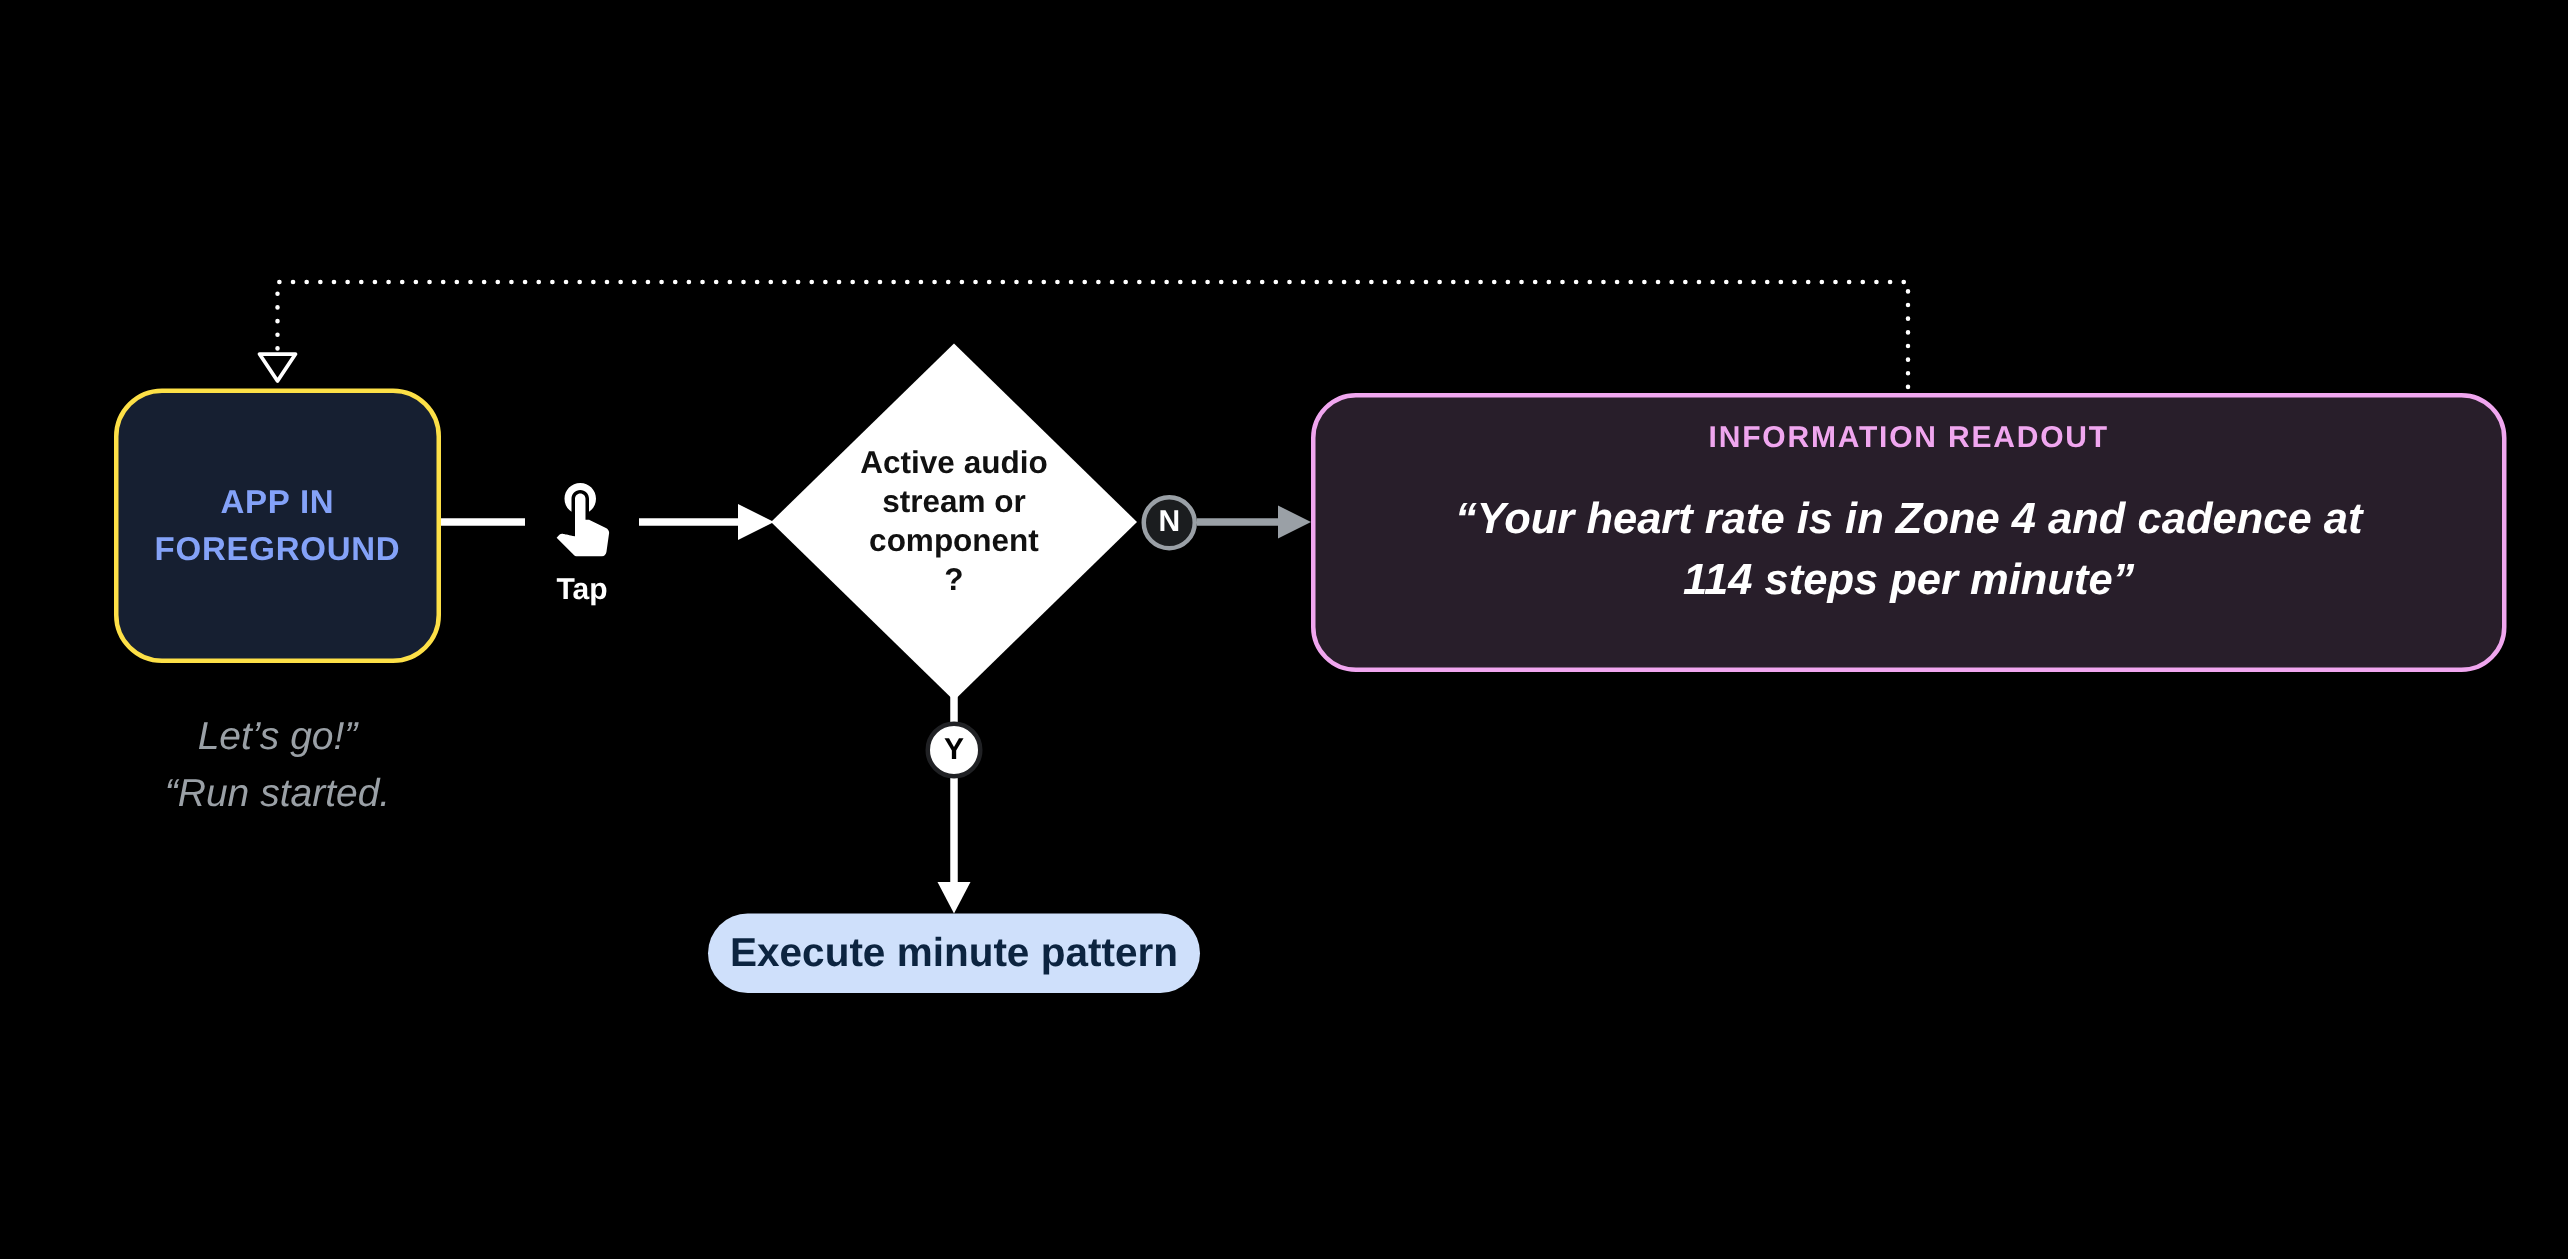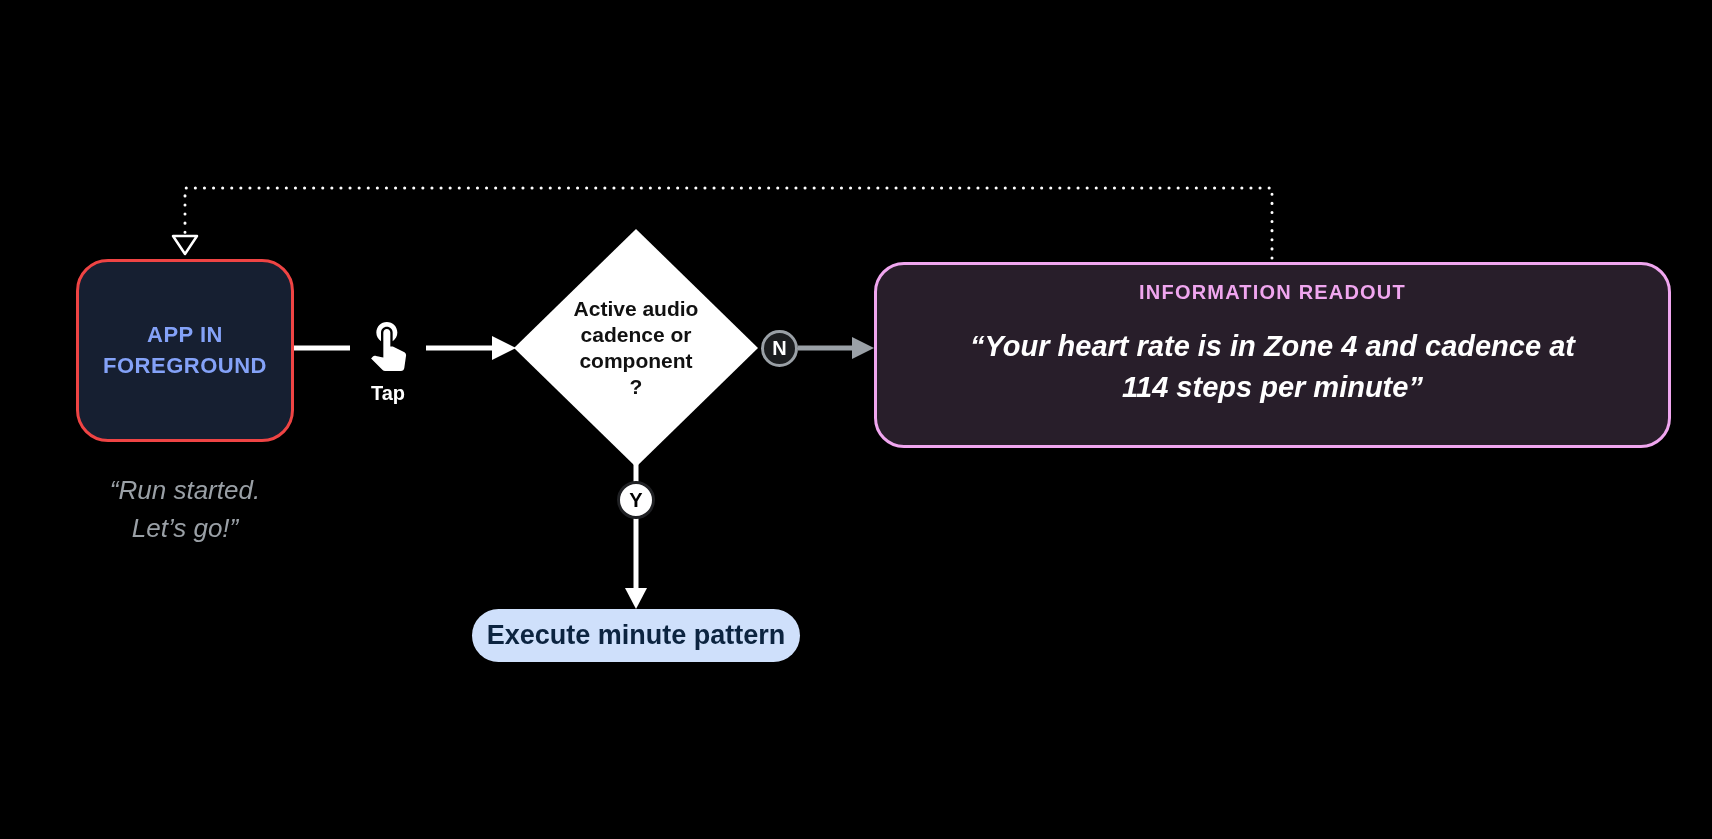--- a/index.html
+++ b/index.html
@@ -22,21 +22,21 @@
     height: 839px;
     z-index: 1;
   }
   .abs { position: absolute; z-index: 2; }
 
   
   .app-box {
     left: 76px; top: 259px;
     width: 218px; height: 183px;
     background: #161f31;
-    border: 3px solid #ef4444;
+    border: 3px solid #fde047;
     border-radius: 32px;
     display: flex;
     align-items: center;
     justify-content: center;
     box-sizing: border-box;
   }
   .app-box-label {
     color: #84a2f8;
     font-weight: bold;
     font-size: 22px;
@@ -180,34 +180,34 @@
   </svg>
 
   <div class="abs app-box">
     <div class="app-box-label">
       <div>APP IN</div>
       <div>FOREGROUND</div>
     </div>
   </div>
 
   <div class="abs app-quote">
+    <div>Let’s go!”</div>
     <div>“Run started.</div>
-    <div>Let’s go!”</div>
   </div>
 
   <div class="abs tap-wrap">
     <svg width="56" height="56" viewBox="0 0 24 24">
       <path fill="#ffffff" d="M9 11.24V7.5C9 6.12 10.12 5 11.5 5S14 6.12 14 7.5v3.74c1.21-.81 2-2.18 2-3.74C16 5.01 13.99 3 11.5 3S7 5.01 7 7.5c0 1.56.79 2.93 2 3.74zm9.84 4.63l-4.54-2.26c-.17-.07-.35-.11-.54-.11H13v-6c0-.83-.67-1.5-1.5-1.5S10 6.67 10 7.5v10.74c-3.6-.76-3.54-.75-3.67-.75-.31 0-.59.13-.79.33l-.79.8 4.94 4.94c.27.27.65.44 1.06.44h6.79c.75 0 1.33-.55 1.44-1.28l.75-5.27c.01-.07.02-.14.02-.2 0-.62-.38-1.16-.91-1.38z"></path>
     </svg>
   </div>
   <div class="abs tap-label">Tap</div>
 
   <div class="abs decision-text">
     <div>Active audio</div>
-    <div>cadence or</div>
+    <div>stream or</div>
     <div>component</div>
     <div>?</div>
   </div>
 
   <div class="abs badge badge-n">N</div>
   <div class="abs badge badge-y">Y</div>
 
   <div class="abs readout-box">
     <div class="readout-title">INFORMATION READOUT</div>
     <div class="readout-quote">

